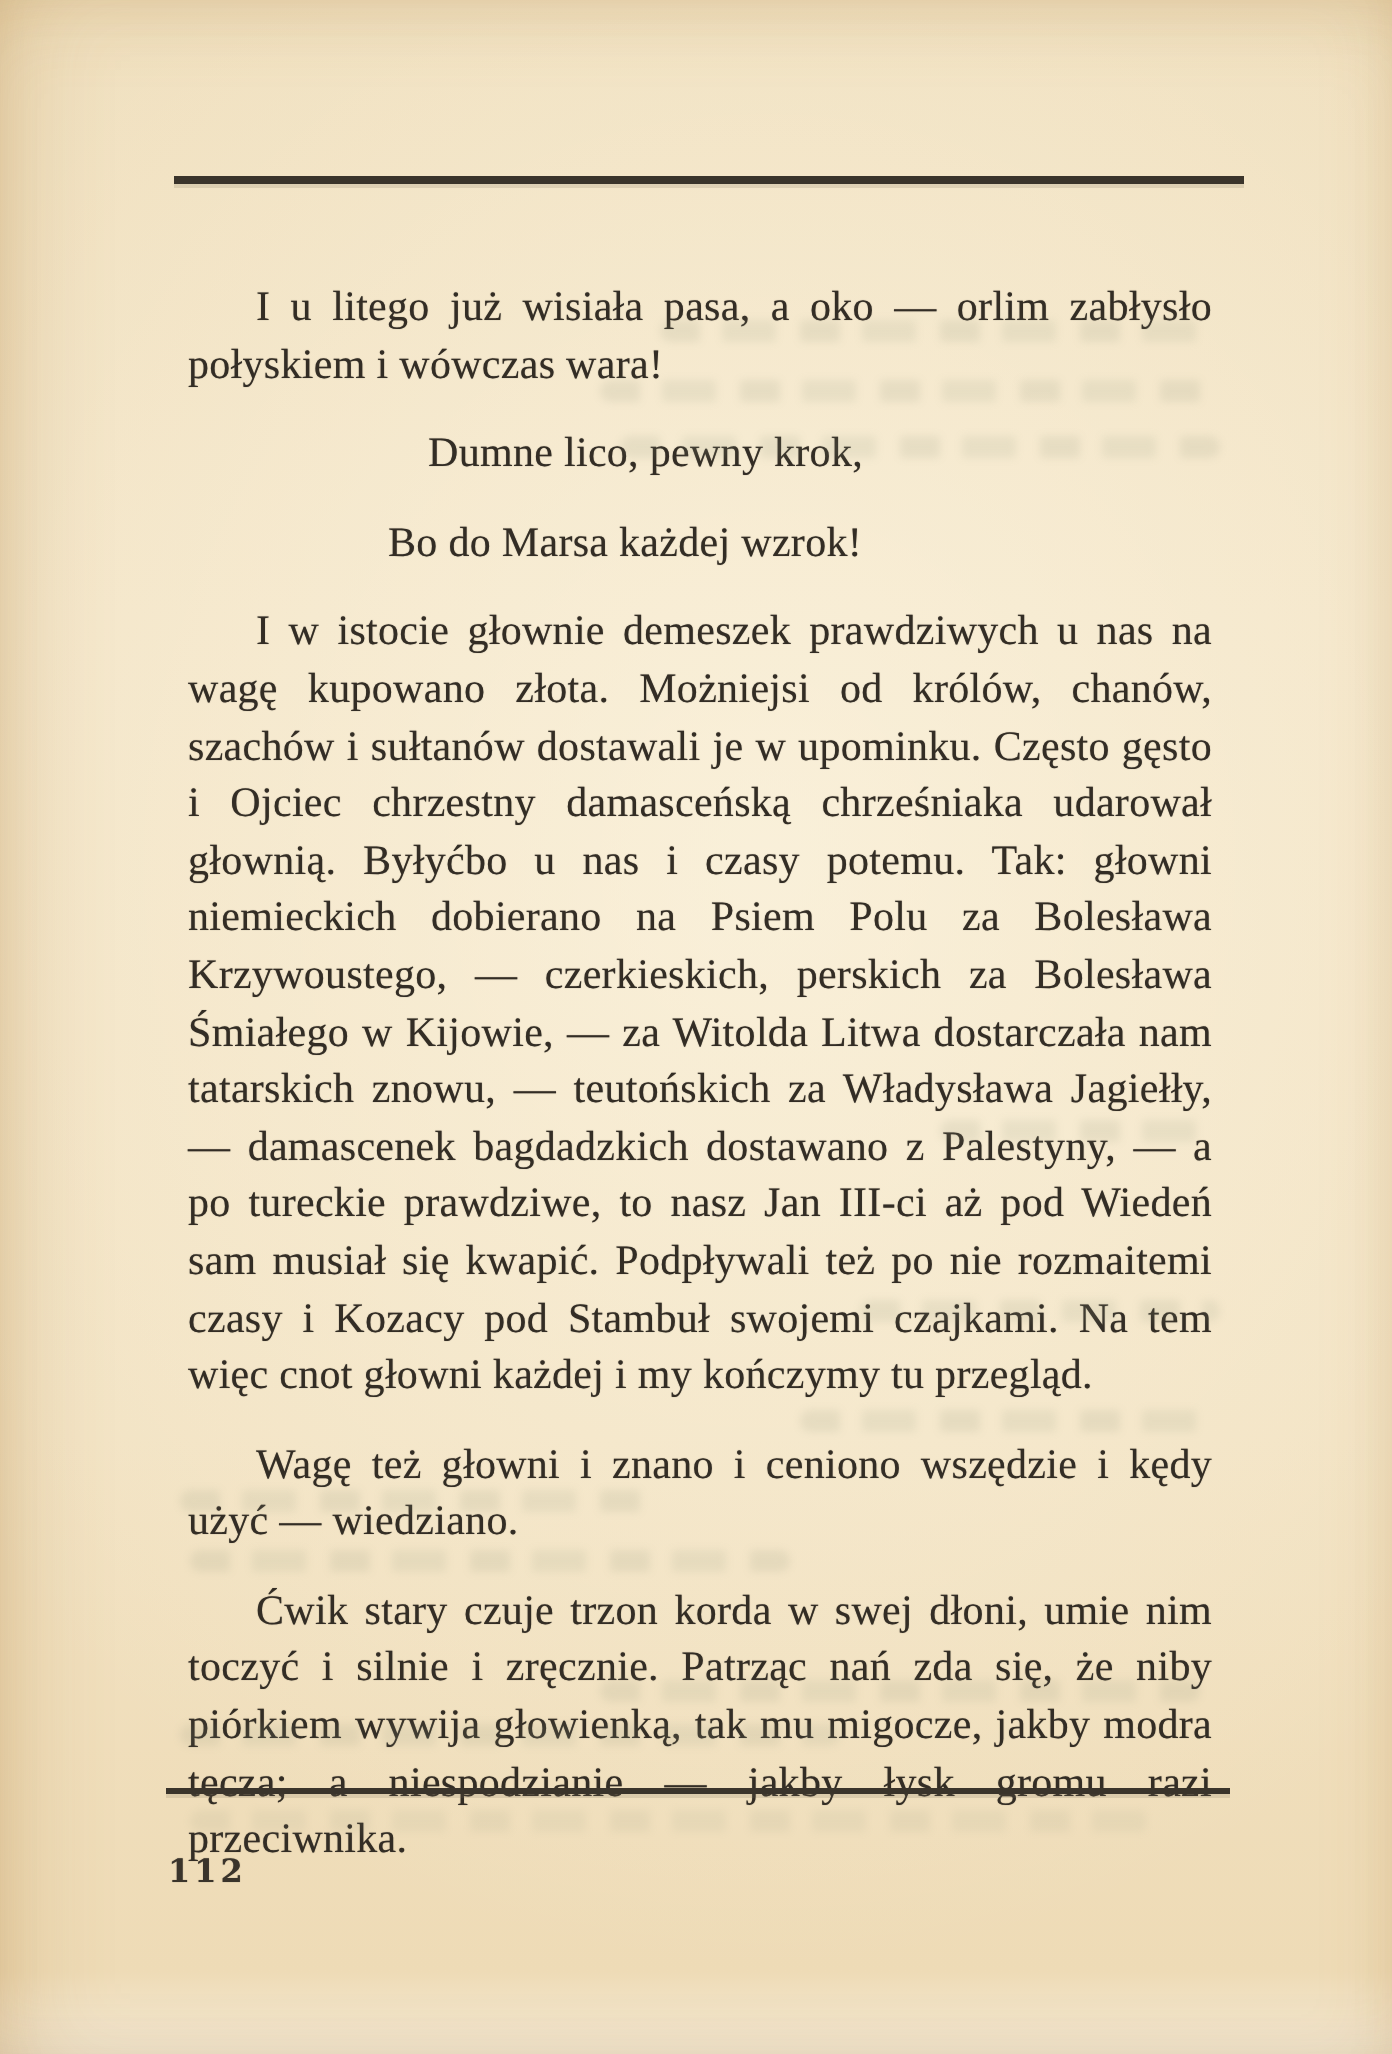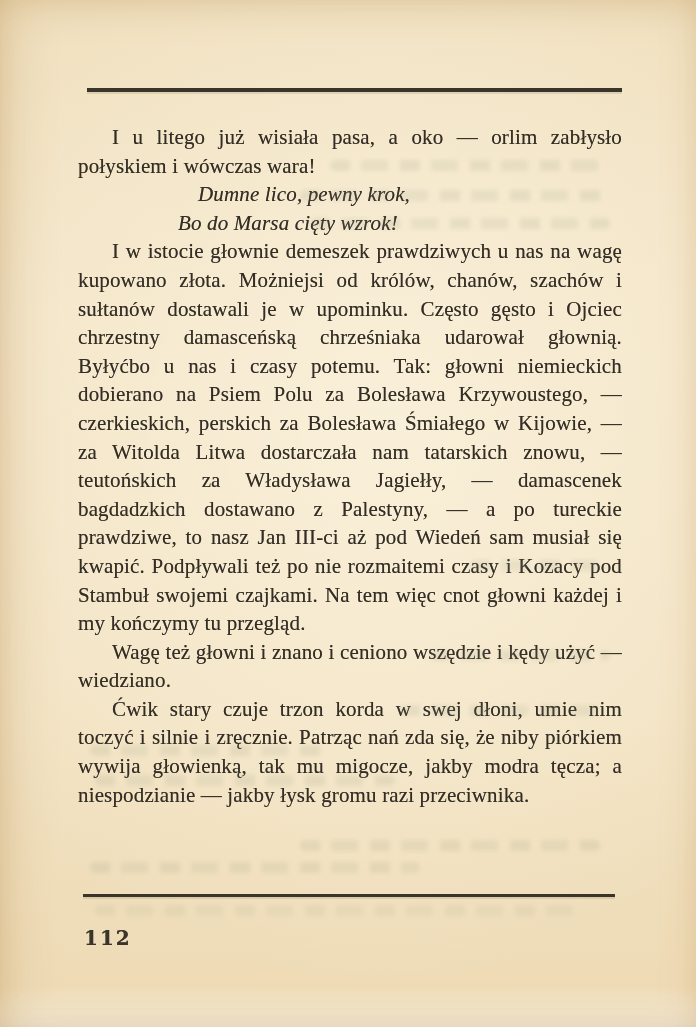--- a/index.html
+++ b/index.html
@@ -47,39 +47,38 @@
     left: 78px;
     top: 123px;
     width: 544px;
     color: #332d25;
     font-size: 21px;
     line-height: 28.6px;
     letter-spacing: 0.15px;
     text-shadow: 0 0 0.5px rgba(51,45,37,0.55);
   }
   .text-block p {
-    margin: 0;
+    margin: 16px;
     text-align: justify;
     text-indent: 34px;
     hyphens: manual;
   }
   .verse-line {
     margin: 0;
     text-align: left;
     text-indent: 0 !important;
-    font-style: italic;
   }
   .verse-line.v1 { padding-left: 120px; }
   .verse-line.v2 { padding-left: 100px; }
   .page-number {
     position: absolute;
     left: 84px;
     top: 926px;
     color: #3a342b;
-    font-size: 20px;
+    font-size: 16px;
     font-weight: bold;
     letter-spacing: 2px;
     font-family: "DejaVu Serif", "Liberation Serif", serif;
     text-shadow: 0 0 0.5px rgba(58,52,43,0.6);
   }
   
   .ghost-line {
     position: absolute;
     height: 11px;
     border-radius: 5px;
@@ -95,21 +94,21 @@
 </head>
 <body>
 
 <div class="scan-page">
 
   <div class="rule rule-top"></div>
 
   <div class="text-block">
     <p>I u litego już wisiała pasa, a oko — orlim zabłysło połyskiem i wówczas wara!</p>
     <p class="verse-line v1">Dumne lico, pewny krok,</p>
-    <p class="verse-line v2">Bo do Marsa cięty wzrok!</p>
+    <p class="verse-line v2">Bo do Marsa każdej wzrok!</p>
     <p>I w istocie głownie demeszek prawdziwych u nas na wagę kupowano złota. Możniejsi od królów, chanów, szachów i sułtanów dostawali je w upominku. Często gęsto i Ojciec chrzestny damasceńską chrześniaka udarował głownią. Byłyćbo u nas i czasy potemu. Tak: głowni niemieckich dobierano na Psiem Polu za Bolesława Krzywoustego, — czerkieskich, perskich za Bolesława Śmiałego w Kijowie, — za Witolda Litwa dostarczała nam tatarskich znowu, — teutońskich za Władysława Jagiełły, — damascenek bagdadzkich dostawano z Palestyny, — a po tureckie prawdziwe, to nasz Jan III-ci aż pod Wiedeń sam musiał się kwapić. Podpływali też po nie rozmaitemi czasy i Kozacy pod Stambuł swojemi czajkami. Na tem więc cnot głowni każdej i my kończymy tu przegląd.</p>
     <p>Wagę też głowni i znano i ceniono wszędzie i kędy użyć — wiedziano.</p>
     <p>Ćwik stary czuje trzon korda w swej dłoni, umie nim toczyć i silnie i zręcznie. Patrząc nań zda się, że niby piórkiem wywija głowienką, tak mu migocze, jakby modra tęcza; a niespodzianie — jakby łysk gromu razi przeciwnika.</p>
   </div>
 
   <div class="ghost-line" style="left:330px; top:160px; width:280px;"></div>
   <div class="ghost-line" style="left:300px; top:190px; width:310px;"></div>
   <div class="ghost-line" style="left:310px; top:218px; width:300px;"></div>
   <div class="ghost-line" style="left:470px; top:560px; width:140px;"></div>
   <div class="ghost-line" style="left:430px; top:650px; width:180px;"></div>

